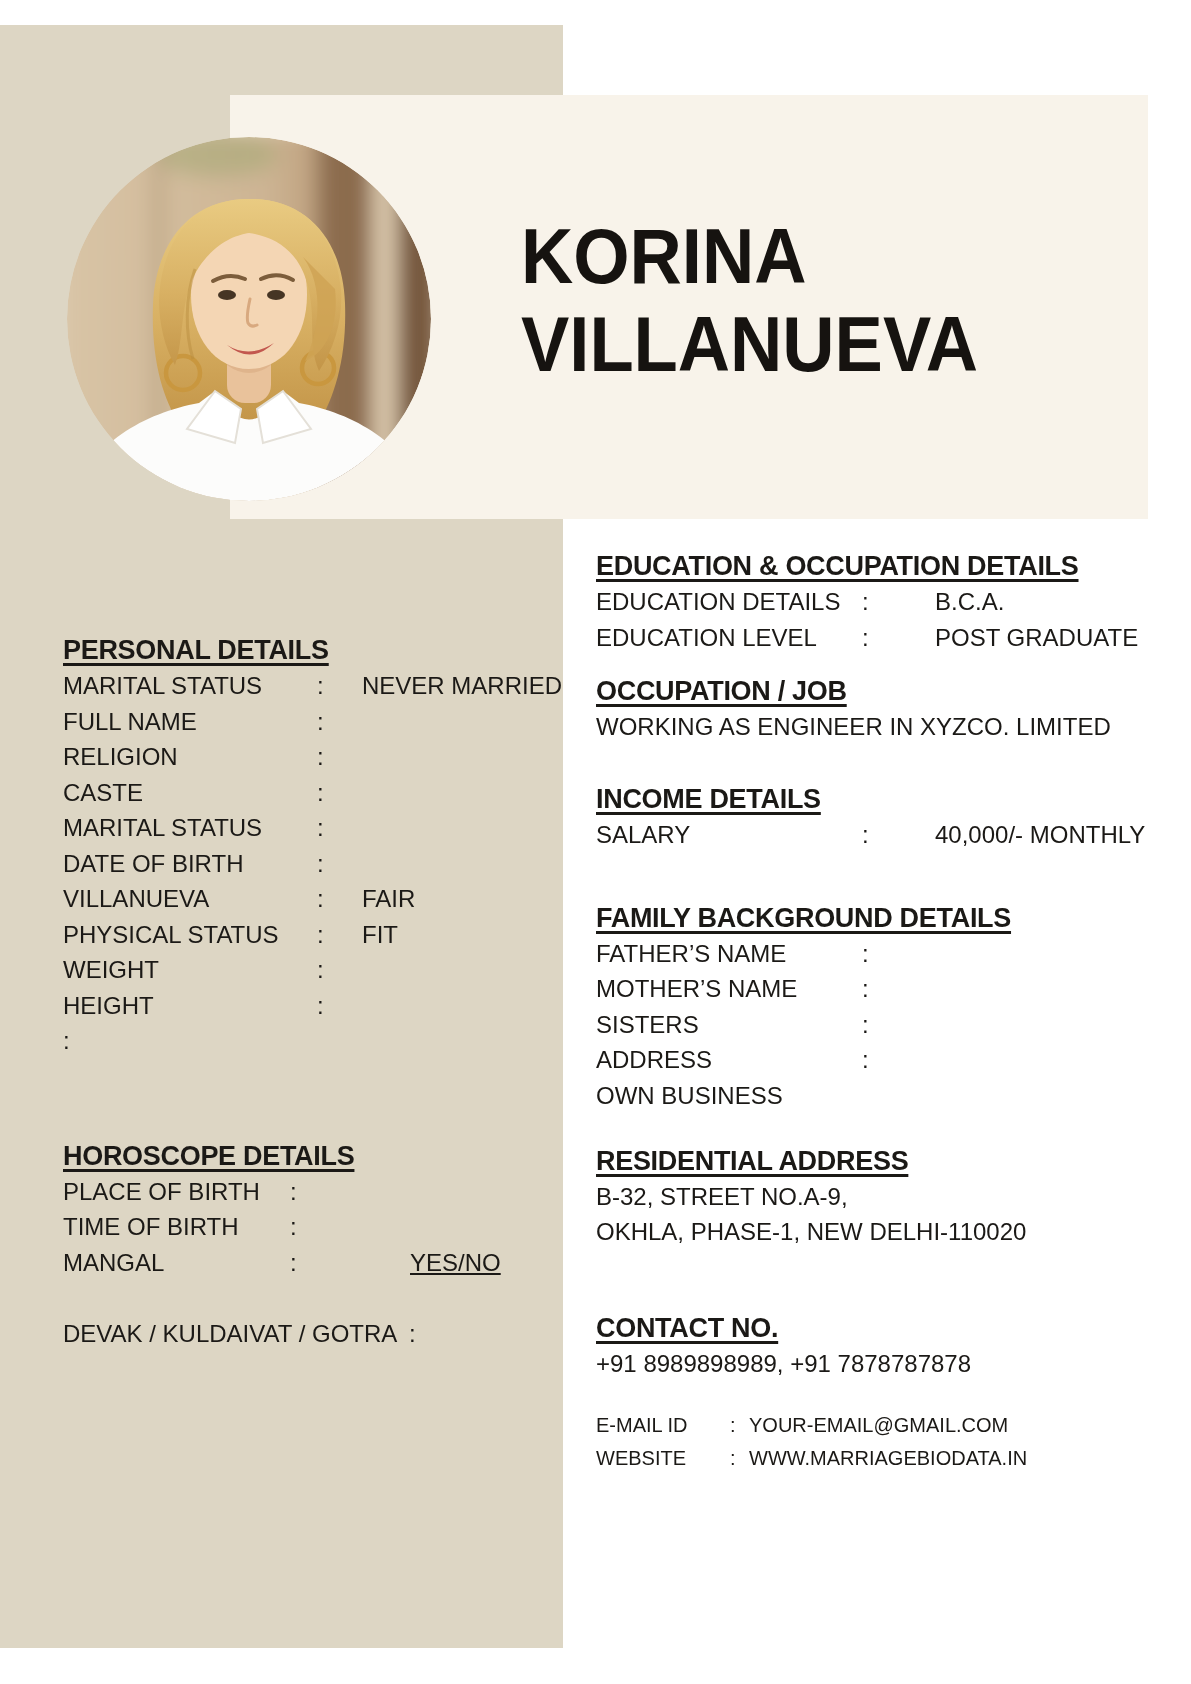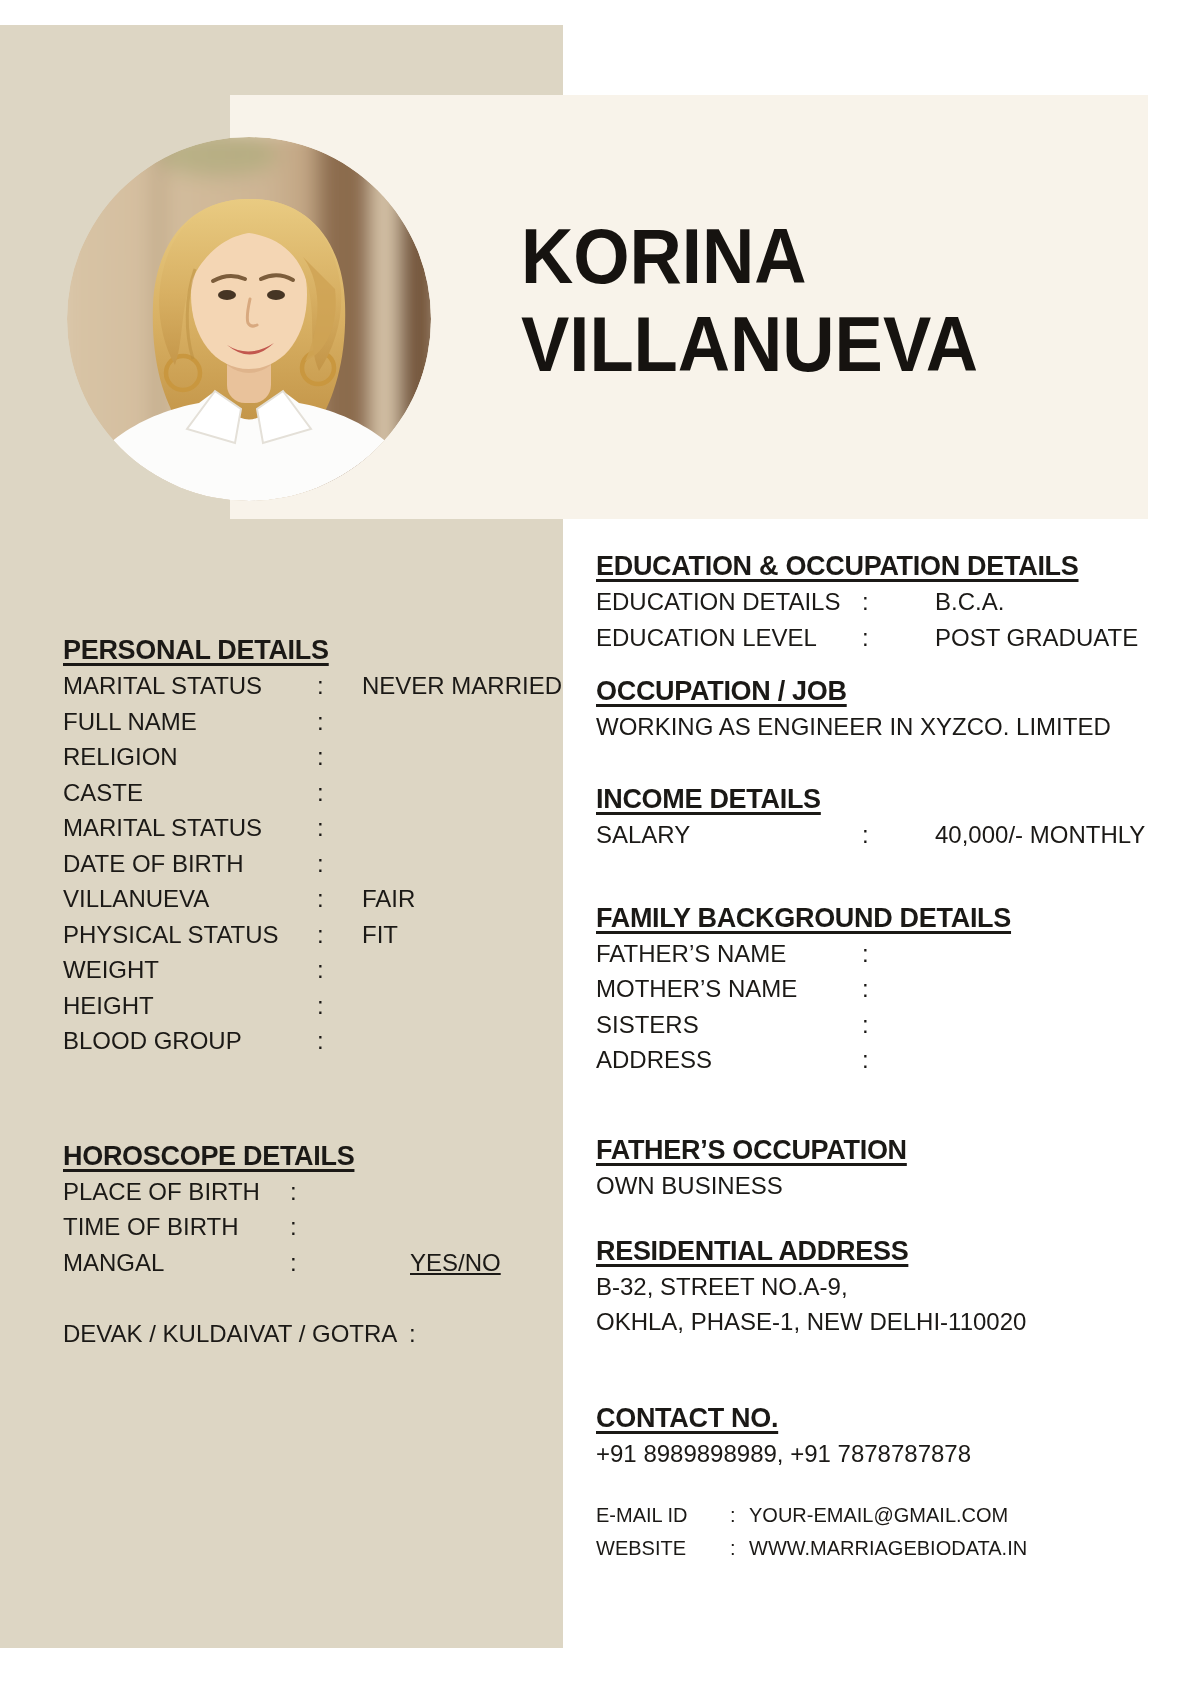--- a/index.html
+++ b/index.html
@@ -179,21 +179,20 @@
     <span class="label">WEIGHT</span>
     <span class="colon">:</span>
     <span class="value"></span>
   </div>
   <div class="row">
     <span class="label">HEIGHT</span>
     <span class="colon">:</span>
     <span class="value"></span>
   </div>
   <div class="row">
-    <span class="label">BLOOD GROUP</span>
     <span class="colon">:</span>
     <span class="value"></span>
   </div>
 
   <h2 class="sec horo">HOROSCOPE DETAILS</h2>
 
   <div class="row h-row">
     <span class="label">PLACE OF BIRTH</span>
     <span class="colon">:</span>
     <span class="value"></span>
@@ -254,21 +253,20 @@
     <span class="label">SISTERS</span>
     <span class="colon">:</span>
     <span class="value"></span>
   </div>
   <div class="row">
     <span class="label">ADDRESS</span>
     <span class="colon">:</span>
     <span class="value"></span>
   </div>
 
-  <h2 class="sec father-occ">FATHER’S OCCUPATION</h2>
   <p class="line">OWN BUSINESS</p>
 
   <h2 class="sec residential">RESIDENTIAL ADDRESS</h2>
   <p class="addr-line">B-32, STREET NO.A-9,</p>
   <p class="addr-line">OKHLA, PHASE-1, NEW DELHI-110020</p>
 
   <h2 class="sec contact">CONTACT NO.</h2>
   <p class="line">+91 8989898989, +91 7878787878</p>
 
   <div class="meta-block">

